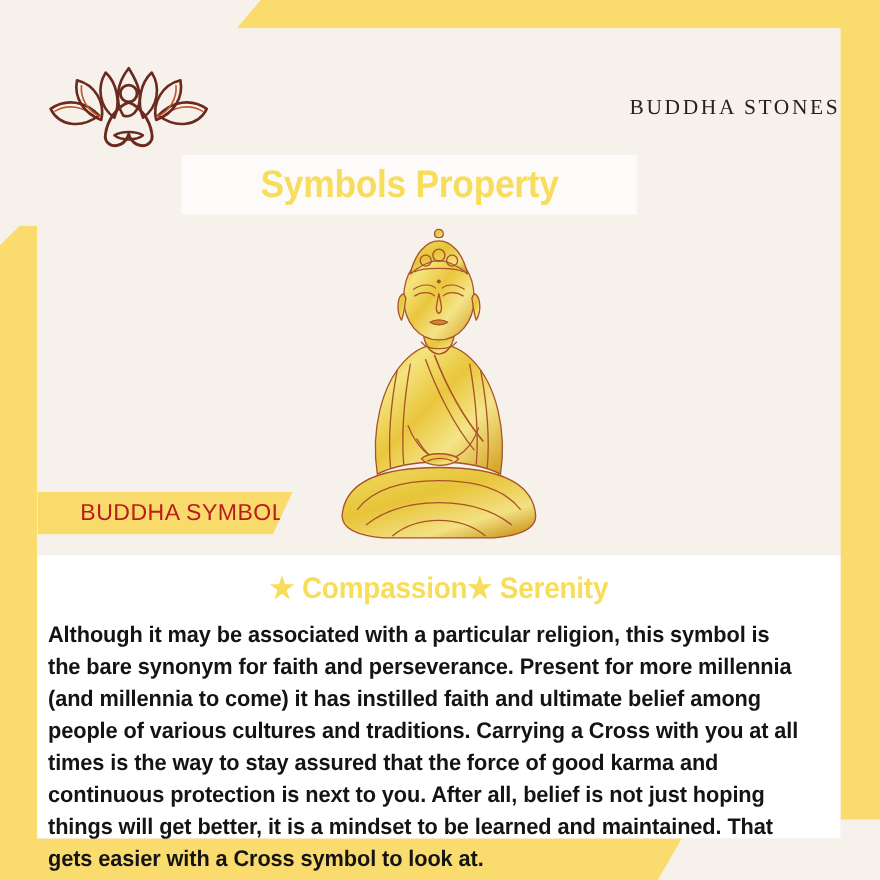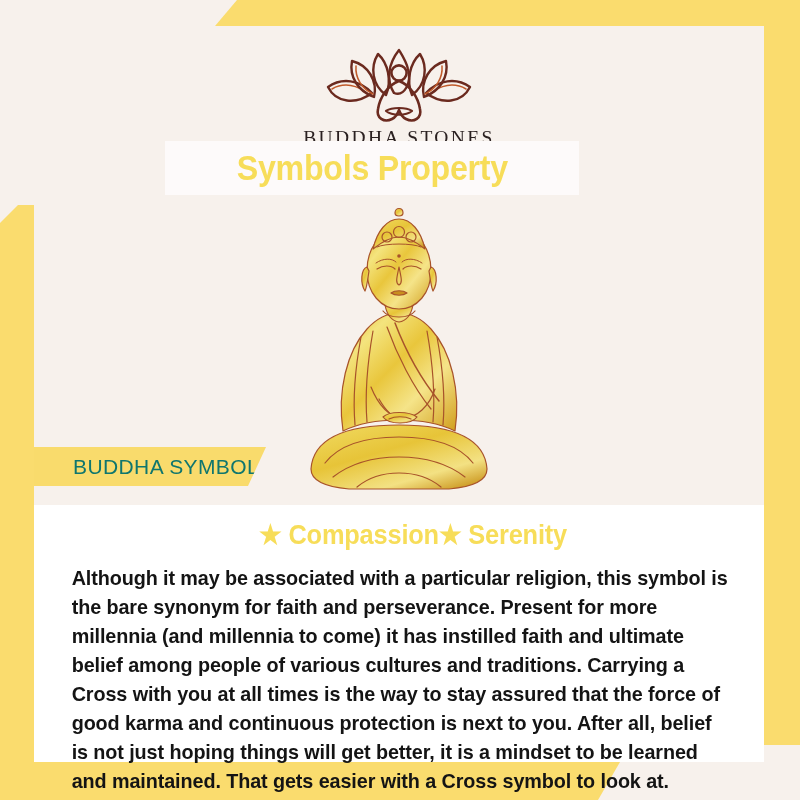--- a/index.html
+++ b/index.html
@@ -38,21 +38,21 @@
   
   #card{
     position:absolute;
     left:34px;top:26px;right:36px;bottom:38px;
     background:#f7f1ec;
   }
 
   
   #logo-block{
     position:absolute;left:0;right:0;top:0;height:128px;
-    display:flex;flex-direction:column;align-items:center;justify-content:center;
+    display:flex;flex-direction:row;align-items:center;justify-content:space-between;
     padding-top:16px;box-sizing:border-box;
   }
   #logo-mark{width:166px;height:78px;display:block;}
   #logo-word{
     margin-top:2px;
     font-family:"Liberation Serif", serif;
     font-size:19.5px;
     letter-spacing:2.4px;
     color:#2a2020;
     font-weight:400;
@@ -84,32 +84,31 @@
   
   #badge{
     position:absolute;left:0;top:421px;height:39px;width:232px;
     background:#f9db6c;
     clip-path:polygon(0 0, 232px 0, 214px 39px, 0 39px);
     display:flex;align-items:center;
   }
   #badge-label{
     margin-left:39px;
     font-size:21px;
-    color:#0f766e;
+    color:#b91c1c;
     letter-spacing:0.4px;
     font-family:"Liberation Sans", sans-serif;
     font-weight:400;
     white-space:nowrap;
   }
 
   
   #panel{
     position:absolute;left:0;right:0;top:479px;bottom:0;
     background:#ffffff;
-    padding-left:28px;
   }
   #subtitle{
     margin:14px 0 0 0;
     text-align:center;
     font-family:"Liberation Sans Narrow","Liberation Sans",sans-serif;
     font-weight:bold;
     font-size:27px;
     color:#f7dd59;
     transform:scaleX(0.94);
     white-space:nowrap;

